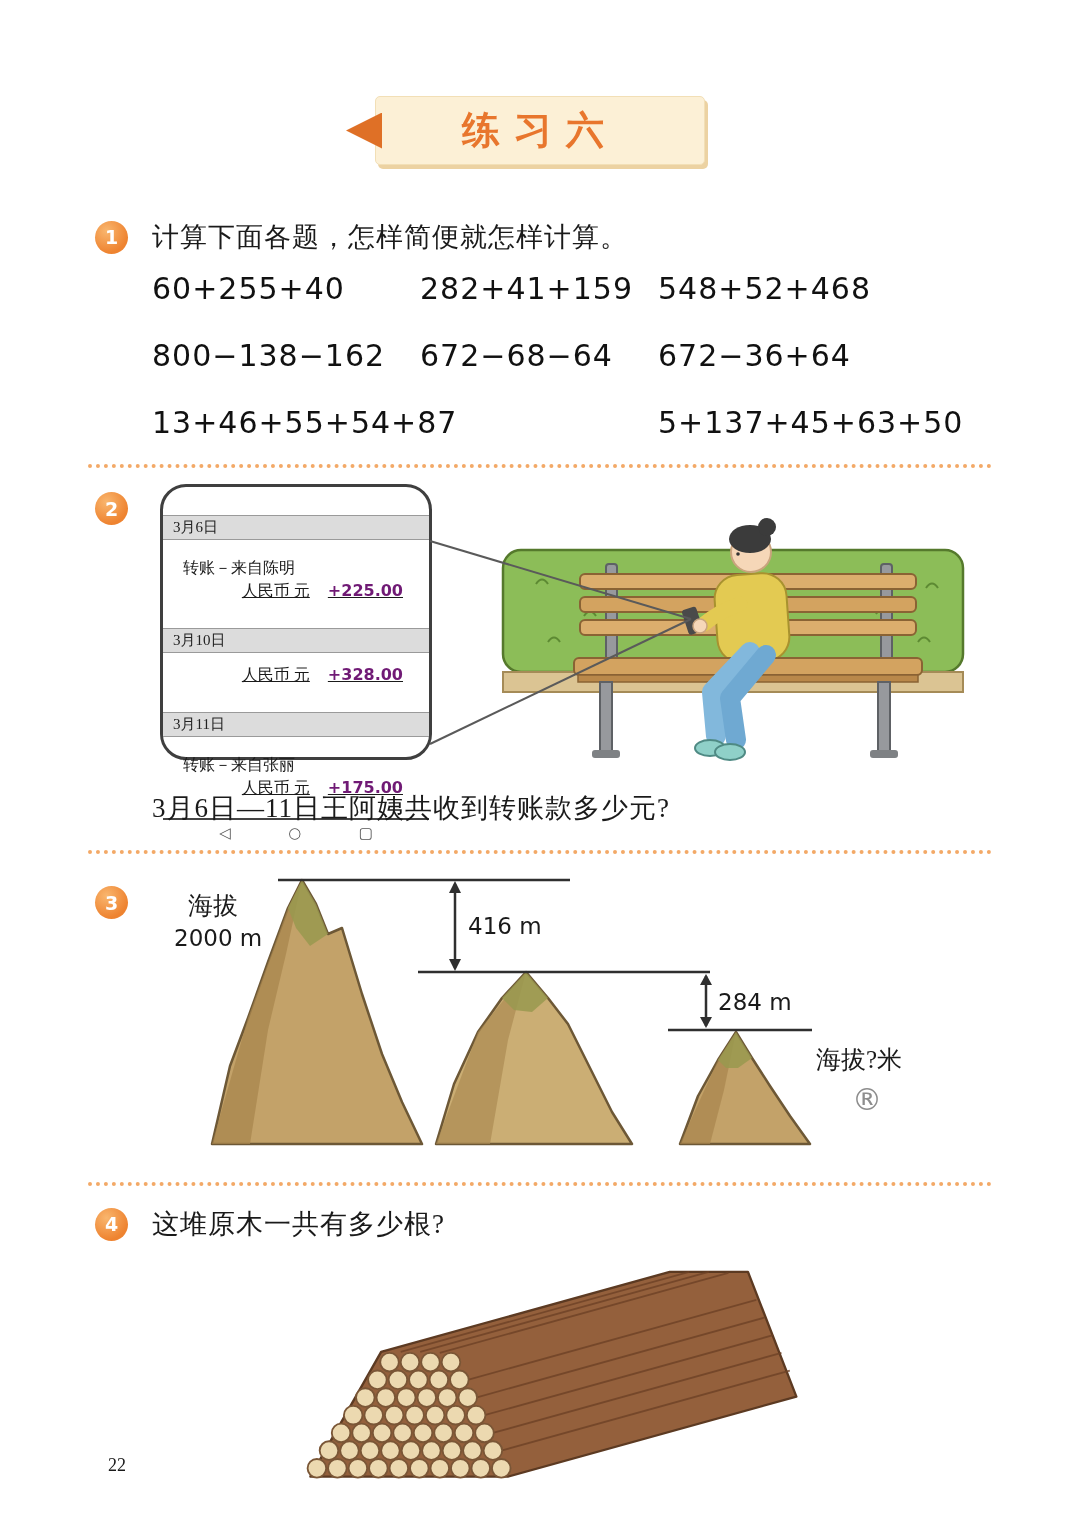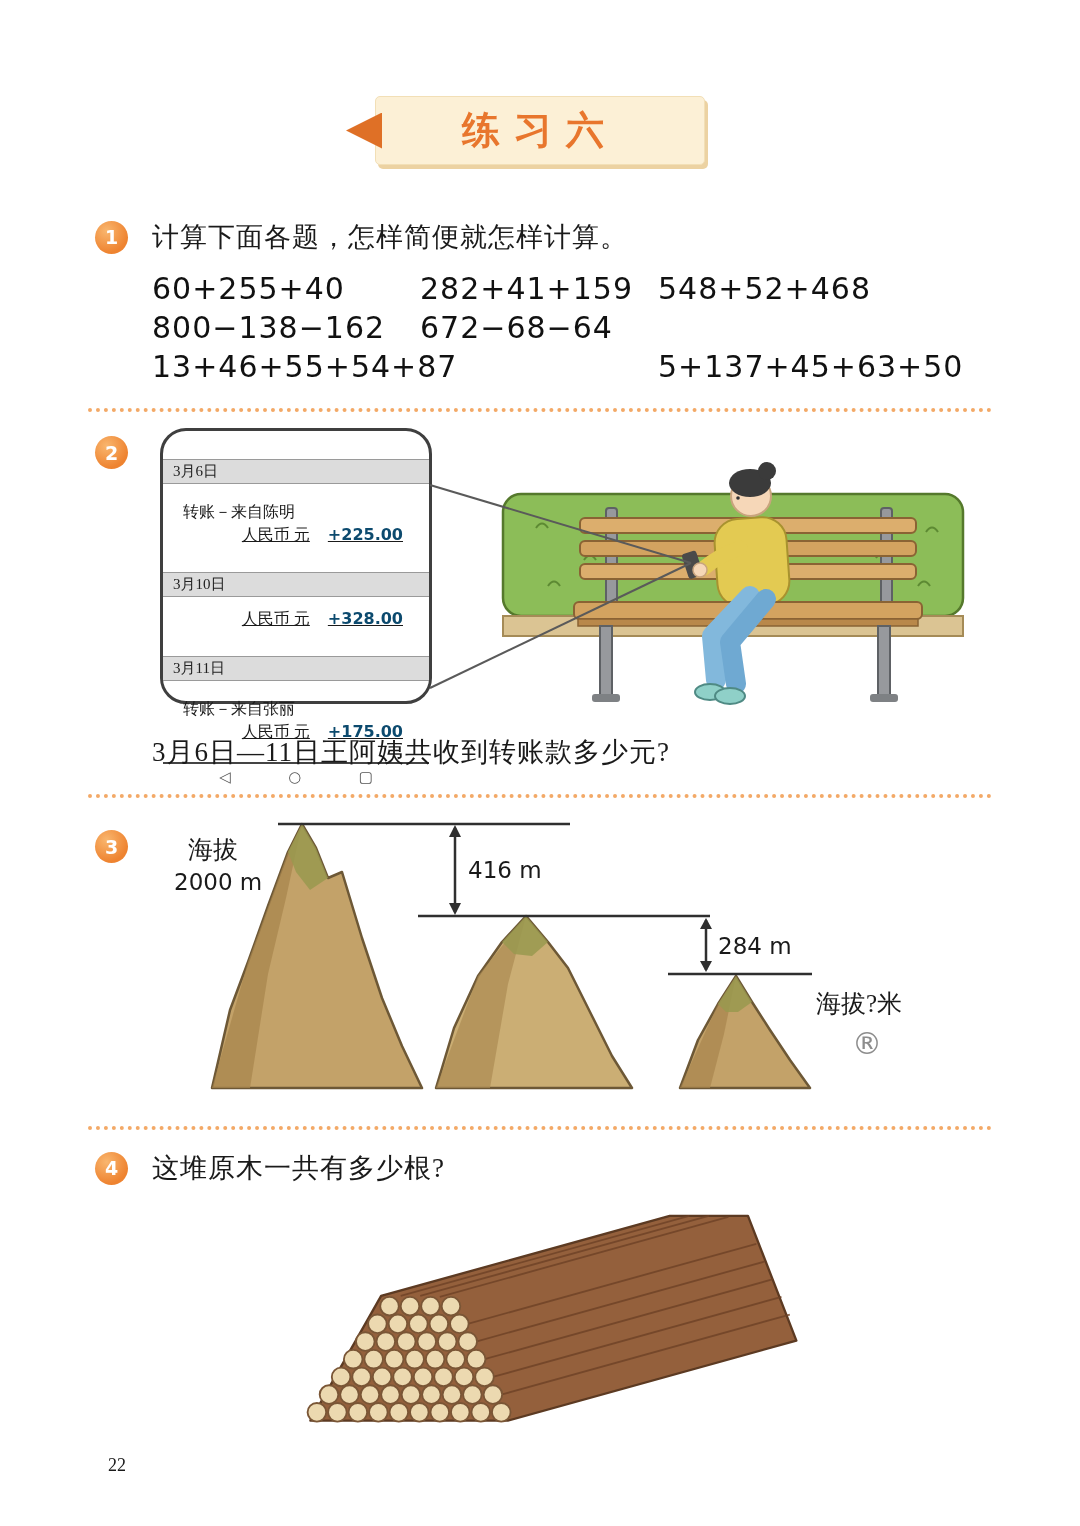--- a/index.html
+++ b/index.html
@@ -43,21 +43,21 @@
   }
   .prob-head { display:flex; align-items:center; gap:24px; }
   .prompt { font-size:27px; letter-spacing:1px; }
   .dotted { border-top:4px dotted #f3a967; margin-left:88px; margin-right:88px; }
 
   
   .p1 { margin:54px 90px 0 95px; }
   .exprs {
     margin:16px 0 0 57px;
     display:grid; grid-template-columns:268px 238px auto;
-    row-gap:4px;
+    row-gap:32px;
     font-family:"DejaVu Sans", sans-serif;
     font-size:30px; letter-spacing:1px; color:#111;
   }
   .expr-span2 { grid-column:1 / 3; }
   .expr-col3 { grid-column:3; }
   .hr1 { margin-top:24px; }
 
   
   .p2 { position:relative; height:352px; margin-top:16px; }
   .p2 .badge { position:absolute; left:95px; top:8px; }
@@ -66,21 +66,21 @@
     width:272px; height:276px;
     border:3px solid #3f3f3f; border-radius:26px;
     background:#fff; padding:16px 10px 4px;
   }
   .p-date {
     background:#dcdcdc; border-top:1.5px solid #9a9a9a; border-bottom:1.5px solid #9a9a9a;
     font-size:15px; padding:2px 10px; margin:12px -10px; color:#222;
   }
   .p-title { font-size:16px; padding:6px 10px 2px; }
   .p-amtline { display:flex; justify-content:flex-end; gap:18px; font-size:16px; padding:0 16px 14px;text-decoration:underline; }
-  .p-amt { color:#0c4a6e; font-family:"DejaVu Sans", sans-serif; font-weight:bold; }
+  .p-amt { color:#701a75; font-family:"DejaVu Sans", sans-serif; font-weight:bold; }
   .phone-nav {
     display:flex; justify-content:space-between;
     border-top:2px solid #444; margin:5px -10px 0;
     padding:4px 56px 0; color:#555; font-size:15px;
     font-family:"DejaVu Sans", sans-serif;
   }
   .callout { position:absolute; left:428px; top:55px; }
   .scene { position:absolute; left:488px; top:8px; }
   .p2-question { position:absolute; left:152px; top:306px; font-size:27px; letter-spacing:1px; }
 
@@ -120,20 +120,21 @@
     <div class="prob-head">
       <span class="badge">1</span>
       <span class="prompt">计算下面各题，怎样简便就怎样计算。</span>
     </div>
     <div class="exprs">
       <span>60+255+40</span>
       <span>282+41+159</span>
       <span>548+52+468</span>
       <span>800−138−162</span>
       <span>672−68−64</span>
+      <span>672−36+64</span>
       <span class="expr-span2">13+46+55+54+87</span>
       <span class="expr-col3">5+137+45+63+50</span>
     </div>
   </section>
 
   <div class="dotted hr1"></div>
 
   <section class="p2">
     <span class="badge">2</span>
 

